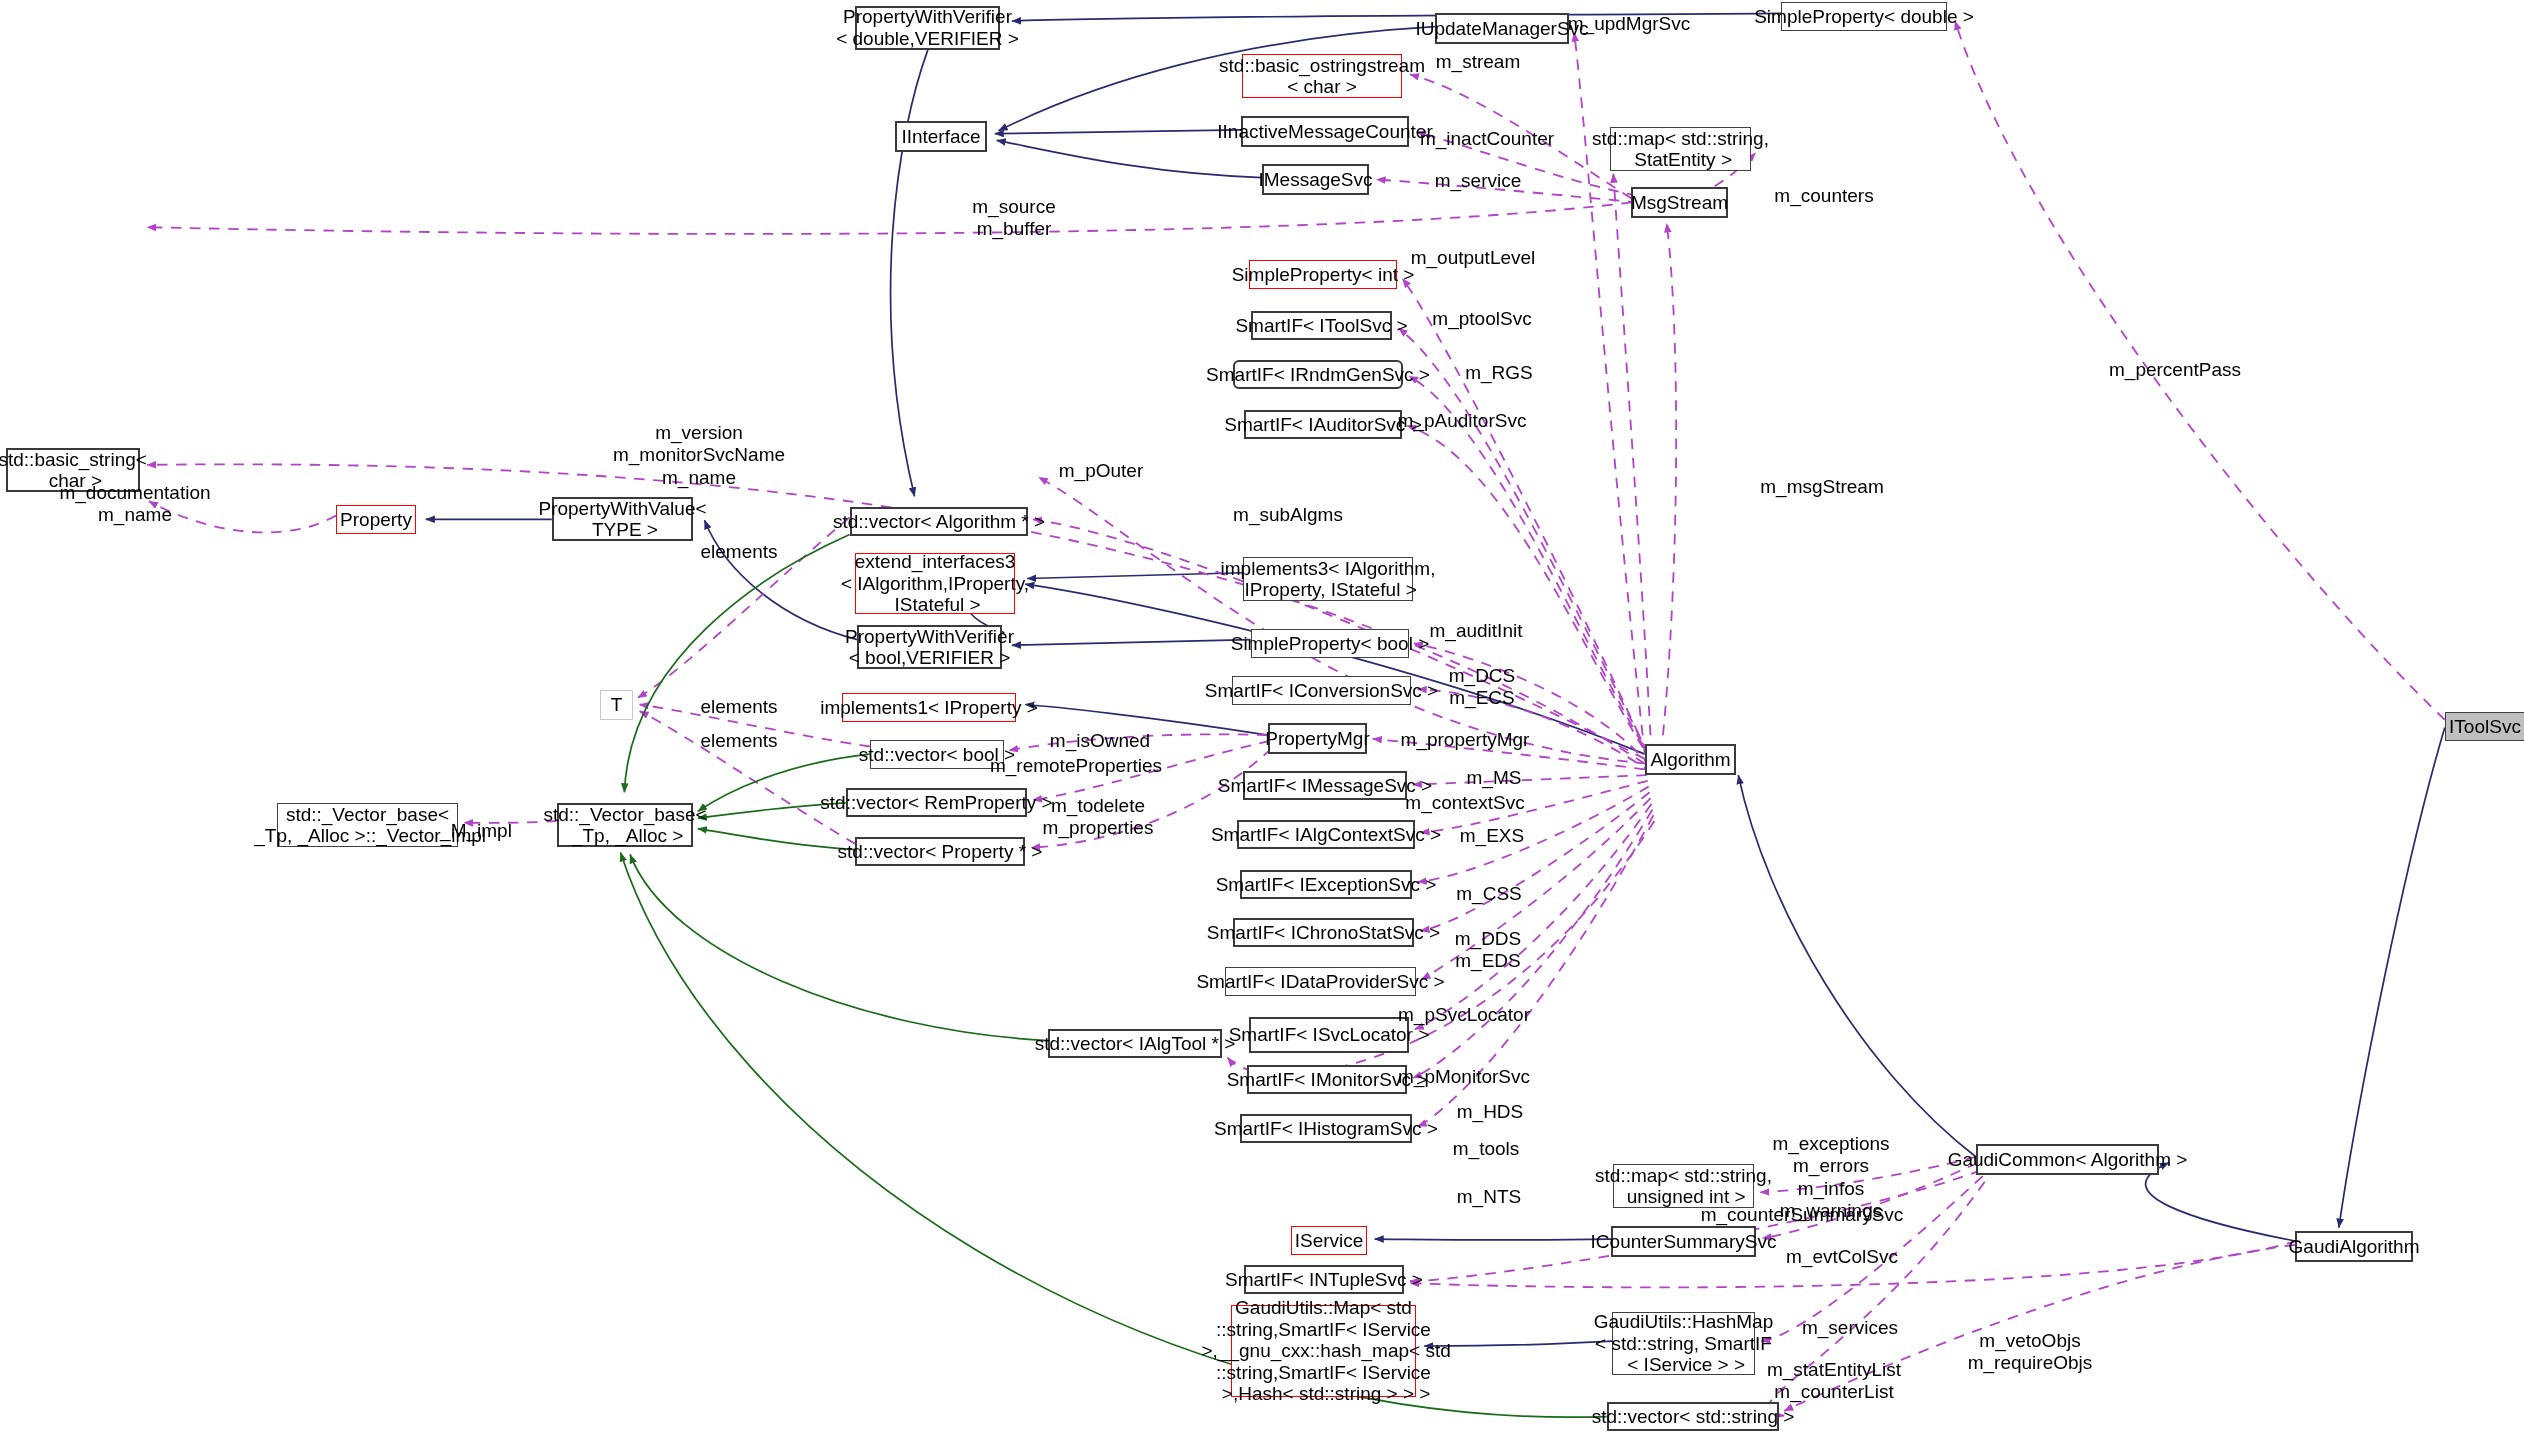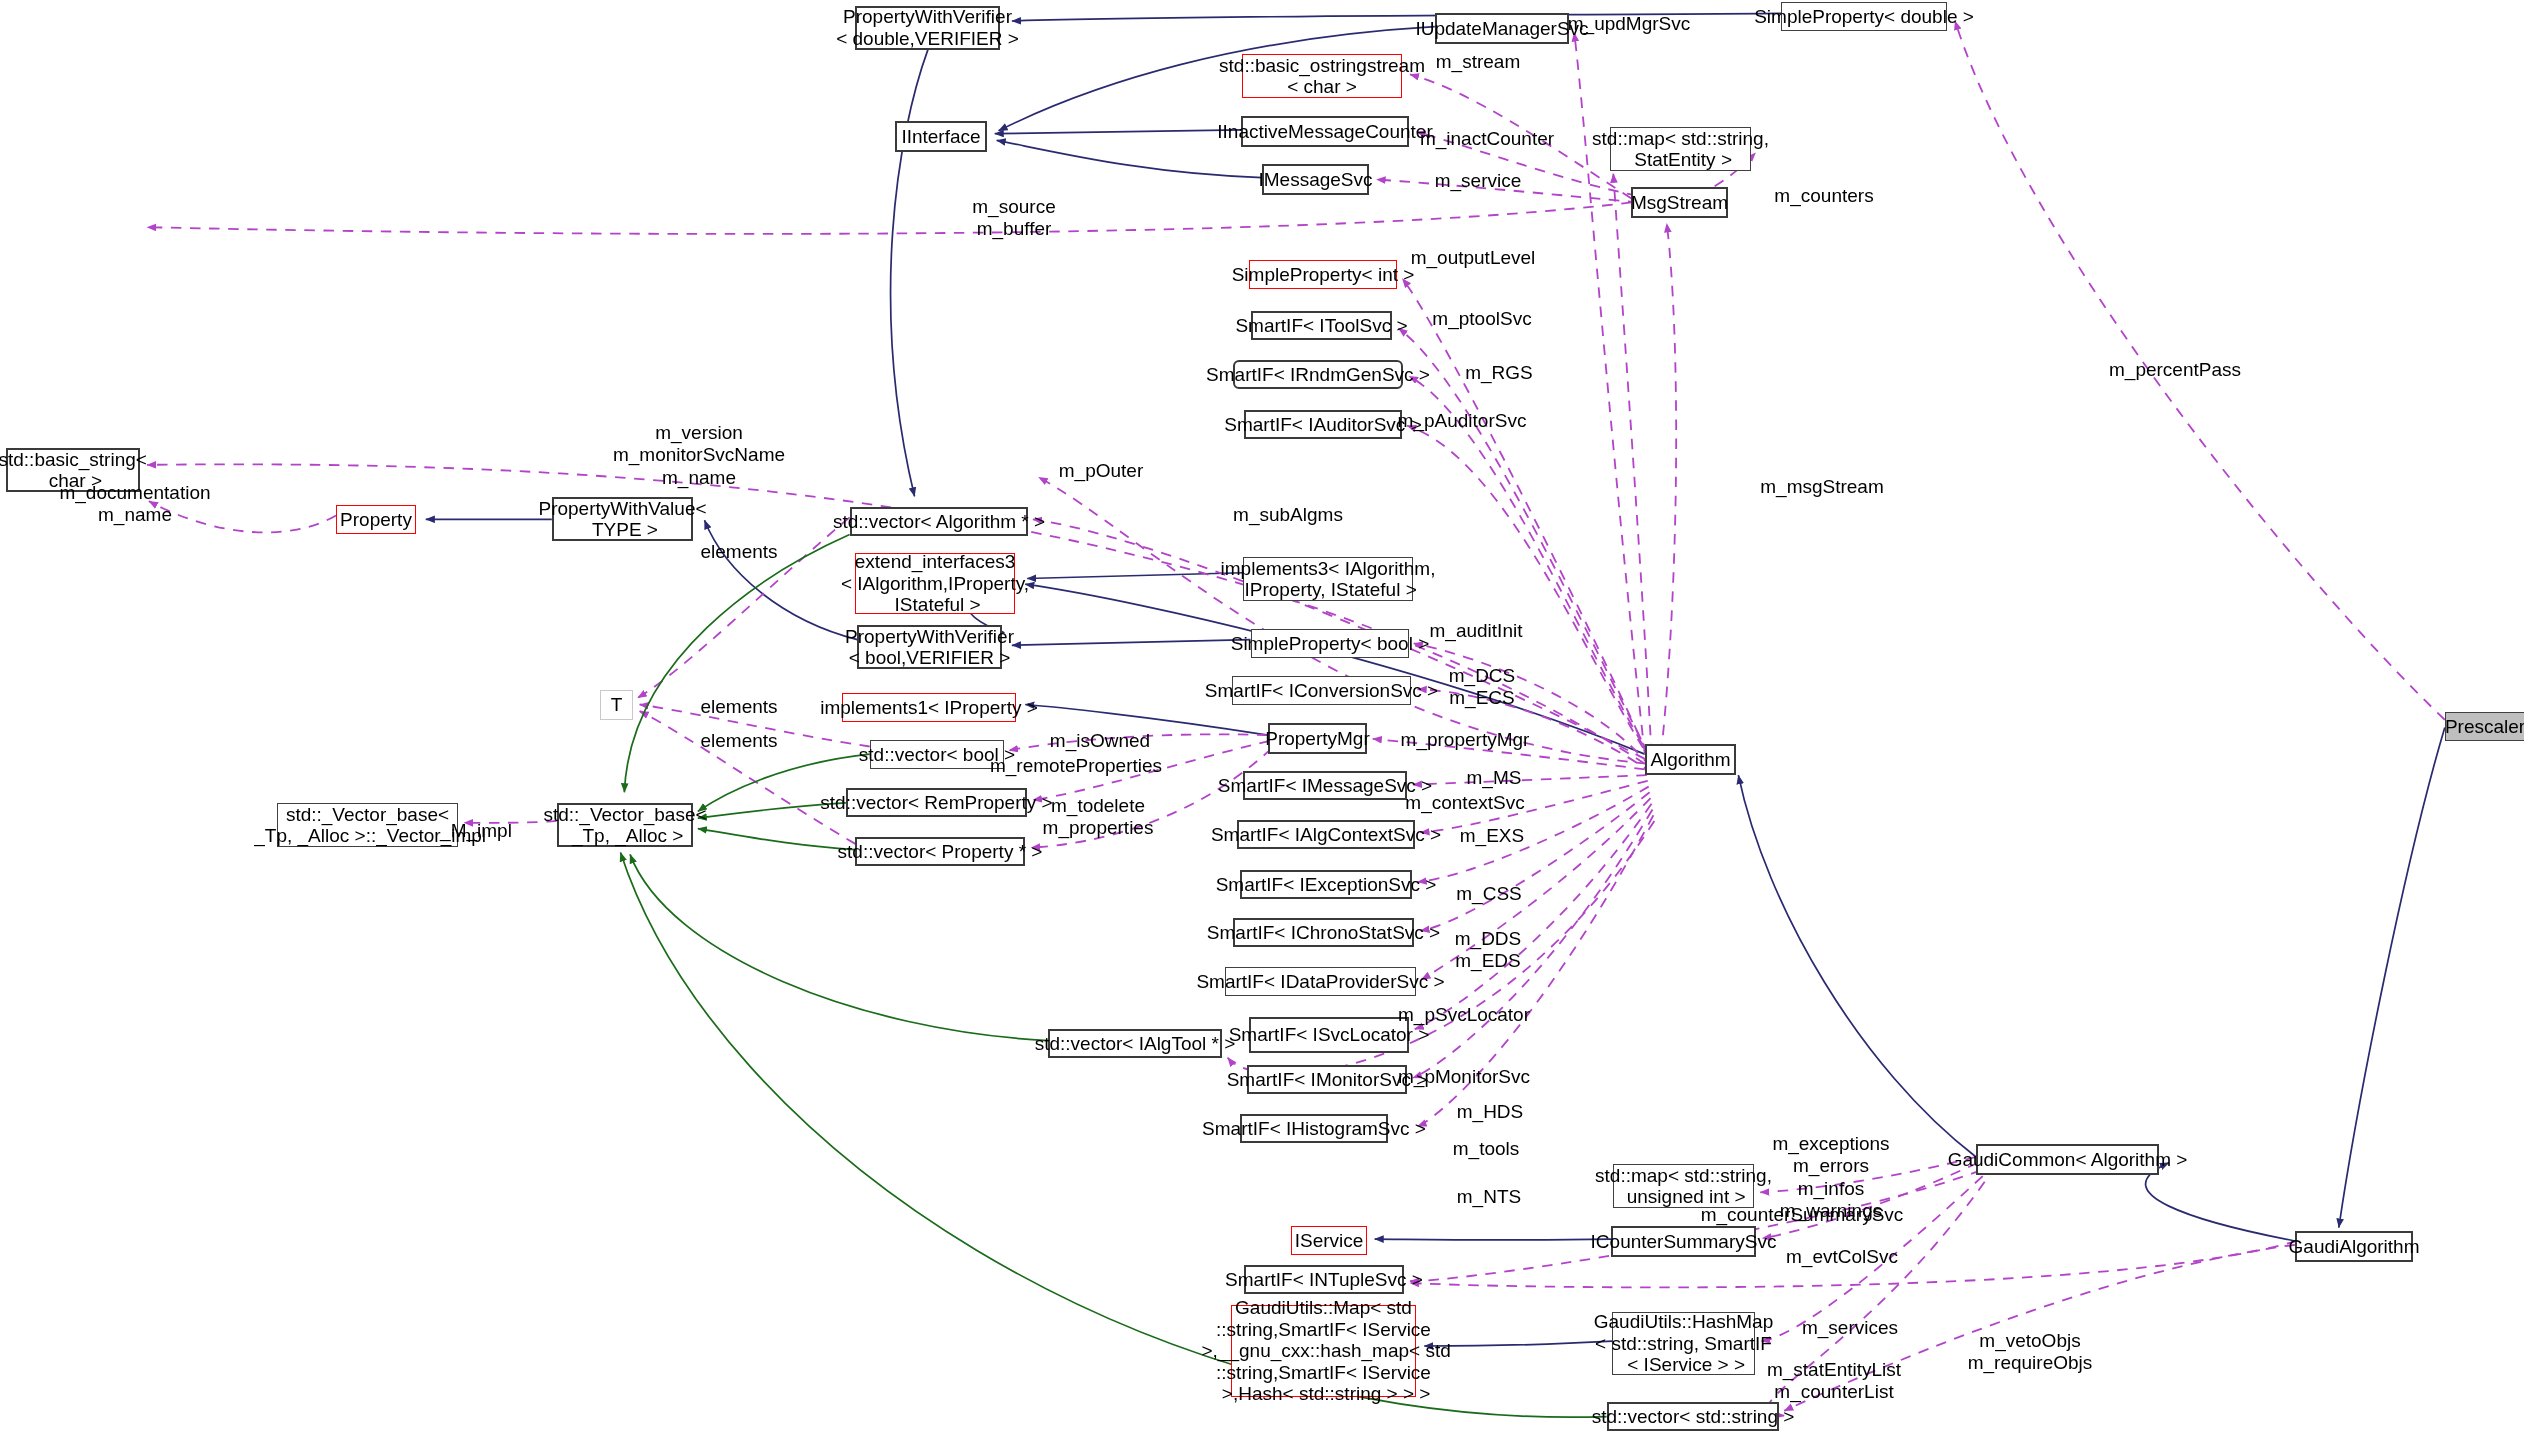--- a/index.html
+++ b/index.html
@@ -154,39 +154,39 @@
       <div class="node thick" style="left: 557px; top: 803px; width: 136px; height: 44px;">std::_Vector_base&lt;
  _Tp, _Alloc &gt;</div>
       <div class="node thick" style="left: 855px; top: 837px; width: 170px; height: 29px;">std::vector&lt; Property * &gt;</div>
       <div class="node thick" style="left: 1237px; top: 820px; width: 178px; height: 29px;">SmartIF&lt; IAlgContextSvc &gt;</div>
       <div class="node thick" style="left: 1240px; top: 870px; width: 172px; height: 29px;">SmartIF&lt; IExceptionSvc &gt;</div>
       <div class="node thick" style="left: 1233px; top: 918px; width: 181px; height: 29px;">SmartIF&lt; IChronoStatSvc &gt;</div>
       <div class="node" style="left: 1225px; top: 967px; width: 191px; height: 29px;">SmartIF&lt; IDataProviderSvc &gt;</div>
       <div class="node thick" style="left: 1048px; top: 1029px; width: 174px; height: 29px;">std::vector&lt; IAlgTool * &gt;</div>
       <div class="node thick" style="left: 1249px; top: 1017px; width: 160px; height: 36px;">SmartIF&lt; ISvcLocator &gt;</div>
       <div class="node thick" style="left: 1247px; top: 1065px; width: 160px; height: 29px;">SmartIF&lt; IMonitorSvc &gt;</div>
-      <div class="node thick" style="left: 1240px; top: 1114px; width: 148px; height: 29px;">SmartIF&lt; IHistogramSvc &gt;</div>
+      <div class="node thick" style="left: 1240px; top: 1114px; width: 172px; height: 29px;">SmartIF&lt; IHistogramSvc &gt;</div>
       <div class="node thick" style="left: 1645px; top: 744px; width: 91px; height: 31px;">Algorithm</div>
       <div class="node" style="left: 1613px; top: 1164px; width: 141px; height: 44px;">std::map&lt; std::string,
  unsigned int &gt;</div>
       <div class="node thick" style="left: 1976px; top: 1144px; width: 183px; height: 31px;">GaudiCommon&lt; Algorithm &gt;</div>
       <div class="node thick" style="left: 1611px; top: 1226px; width: 145px; height: 31px;">ICounterSummarySvc</div>
       <div class="node red" style="left: 1291px; top: 1226px; width: 76px; height: 29px;">IService</div>
       <div class="node thick" style="left: 1244px; top: 1265px; width: 160px; height: 29px;">SmartIF&lt; INTupleSvc &gt;</div>
       <div class="node thick" style="left: 2295px; top: 1231px; width: 118px; height: 31px;">GaudiAlgorithm</div>
       <div class="node red" style="left: 1231px; top: 1305px; width: 185px; height: 92px;">GaudiUtils::Map&lt; std
 ::string,SmartIF&lt; IService
  &gt;,__gnu_cxx::hash_map&lt; std
 ::string,SmartIF&lt; IService
  &gt;,Hash&lt; std::string &gt; &gt; &gt;</div>
       <div class="node" style="left: 1612px; top: 1312px; width: 143px; height: 63px;">GaudiUtils::HashMap
 &lt; std::string, SmartIF
  &lt; IService &gt; &gt;</div>
       <div class="node thick" style="left: 1607px; top: 1402px; width: 172px; height: 29px;">std::vector&lt; std::string &gt;</div>
-      <div class="node filled" style="left: 2445px; top: 712px; width: 80px; height: 29px;">Prescaler</div>
+      <div class="node filled" style="left: 2445px; top: 712px; width: 80px; height: 29px;">IToolSvc</div>
     </div>
   <div id="labels-layer">
       <div class="elabel" style="left: 1629px; top: 13.4px; transform: translate(-50%, 0px);">m_updMgrSvc</div>
       <div class="elabel" style="left: 1478px; top: 51px; transform: translate(-50%, 0px);">m_stream</div>
       <div class="elabel" style="left: 1459px; top: 128px; transform: translate(-50%, 0px); margin-left: 28px;">m_inactCounter</div>
       <div class="elabel" style="left: 1478px; top: 170px; transform: translate(-50%, 0px);">m_service</div>
       <div class="elabel" style="left: 1824px; top: 185px; transform: translate(-50%, 0px);">m_counters</div>
       <div class="elabel" style="left: 1014px; top: 196px; transform: translate(-50%, 0px);">m_source
 m_buffer</div>
       <div class="elabel" style="left: 1473px; top: 247px; transform: translate(-50%, 0px);">m_outputLevel</div>

